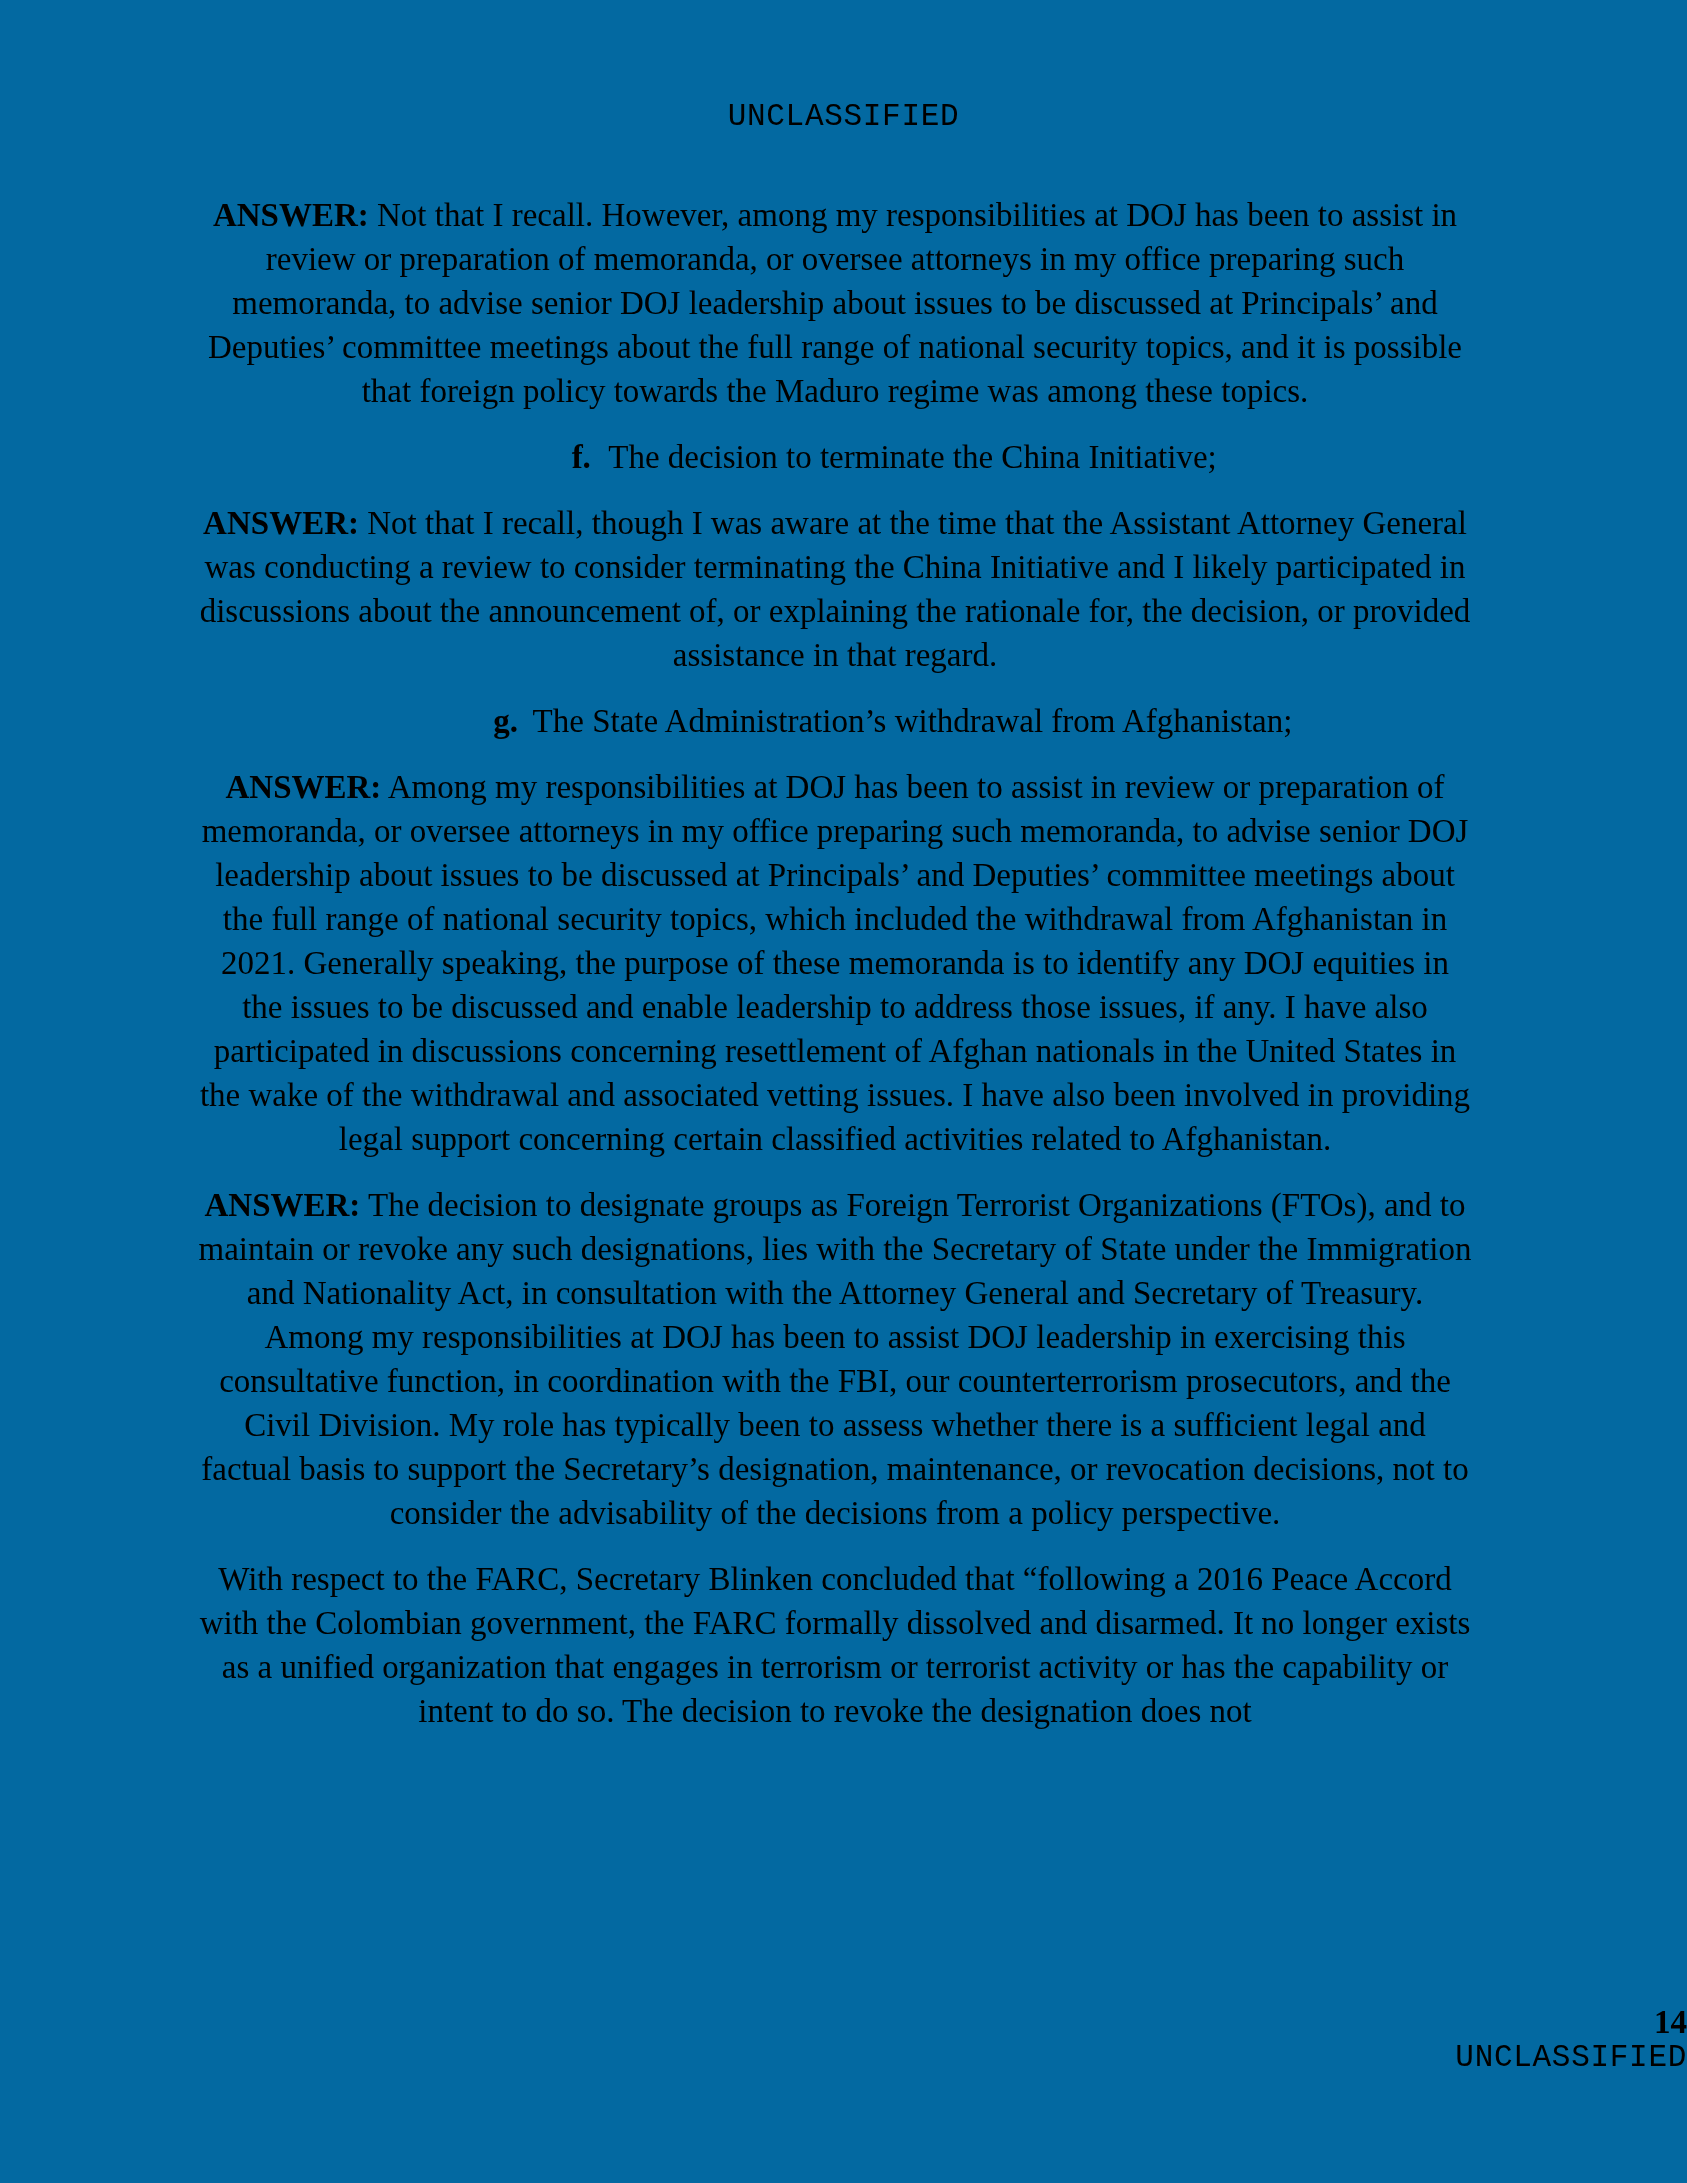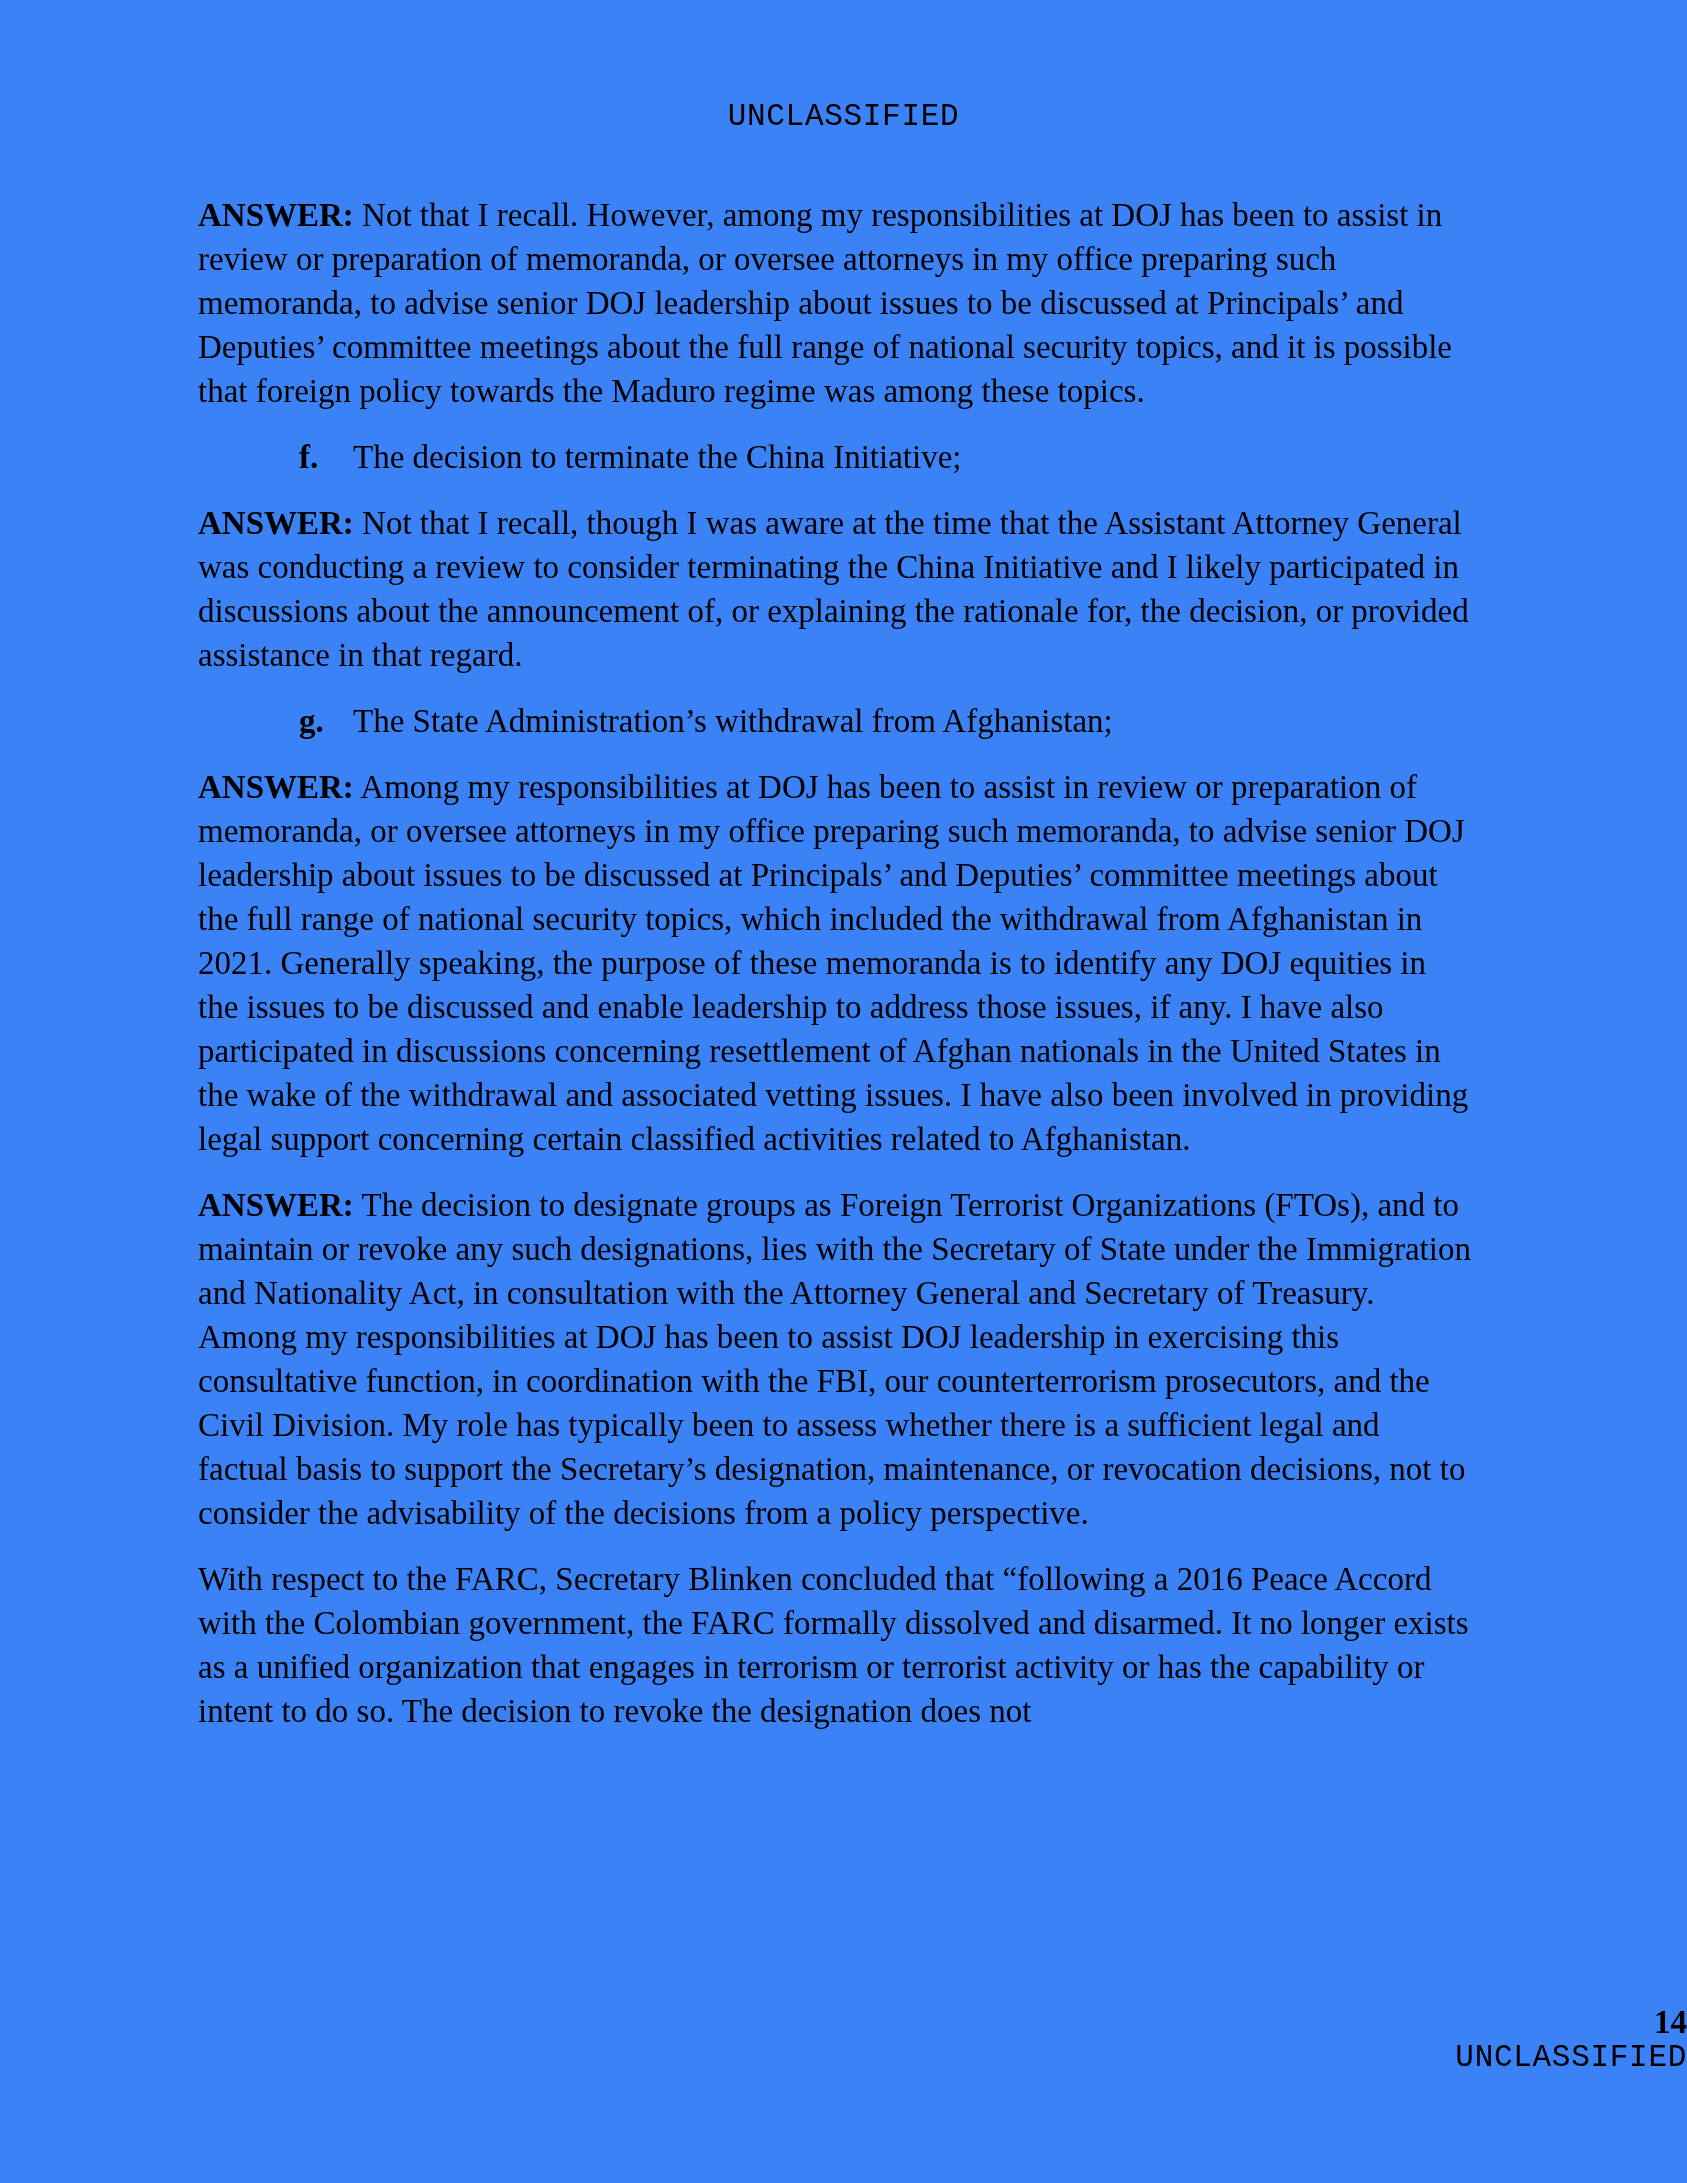--- a/index.html
+++ b/index.html
@@ -4,21 +4,21 @@
 <style>
   html, body {
     margin: 0;
     padding: 0;
     background: #ffffff;
   }
   .page {
     position: relative;
     width: 1687px;
     height: 2183px;
-    background: #3b82f6;
+    background: #0369a1;
     color: #000000;
     overflow: hidden;
   }
   .page-header {
     position: absolute;
     top: 101px;
     left: 0;
     width: 100%;
     text-align: center;
     font-family: "Liberation Mono", "DejaVu Sans Mono", monospace;
@@ -31,20 +31,21 @@
     top: 193px;
     left: 198px;
     width: 1290px;
     font-family: "Liberation Serif", "DejaVu Serif", serif;
     font-size: 33px;
     line-height: 44px;
     text-align: left;
   }
   .doc-body p {
     margin: 0 16px 22px 0;
+    text-align: center;
   }
   .answer-label {
     font-weight: bold;
   }
   .item {
     padding-left: 101px;
   }
   .item-letter {
     display: inline-block;
     min-width: 54px;

